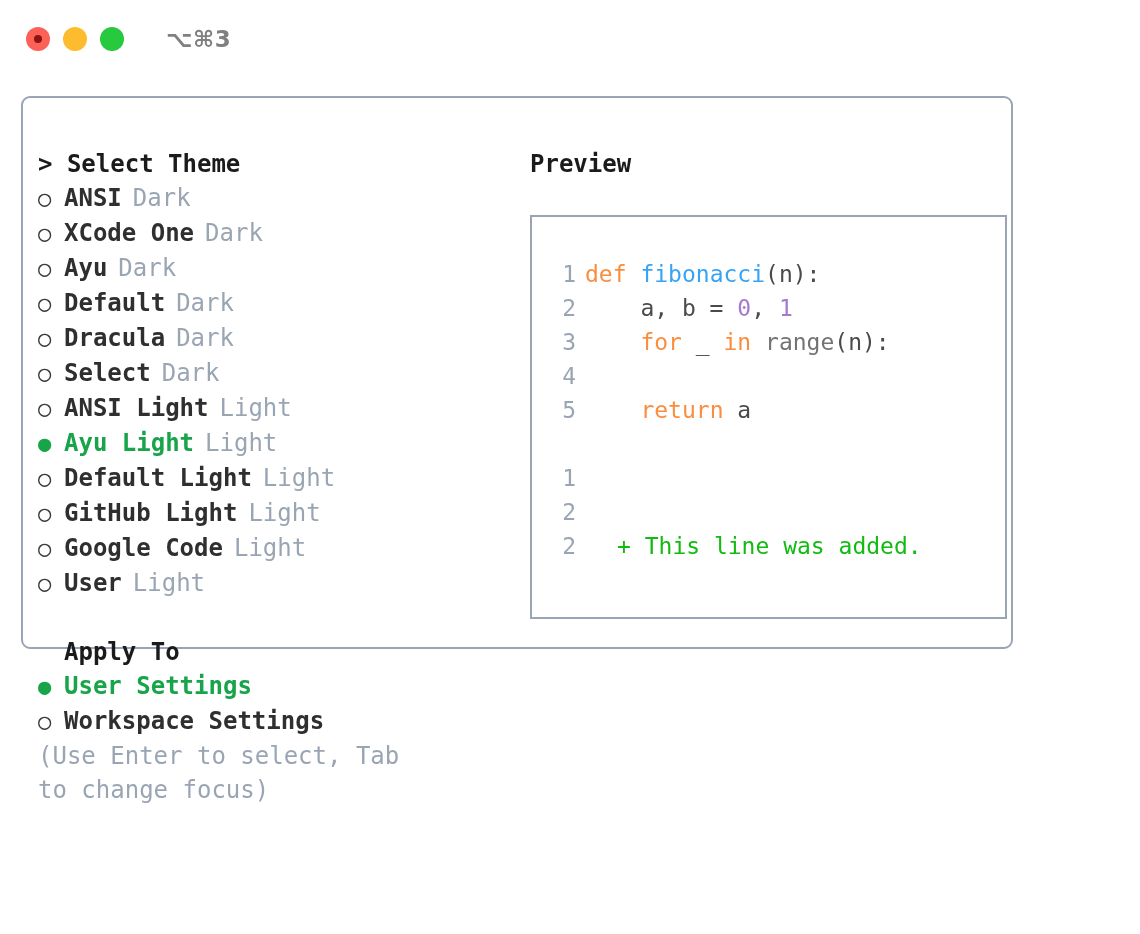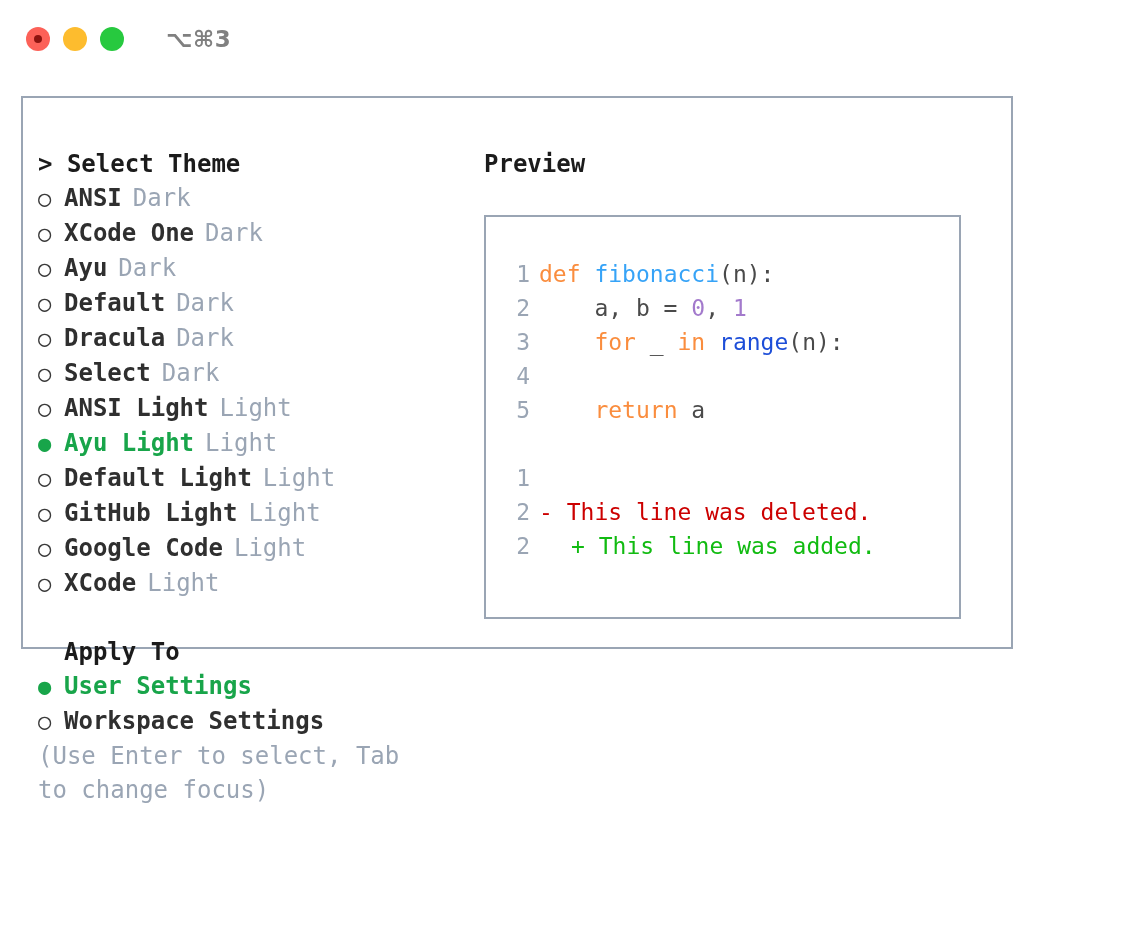--- a/index.html
+++ b/index.html
@@ -69,21 +69,21 @@
   }
 
   
   .panel {
     position: absolute;
     left: 21px;
     top: 96px;
     width: 992px;
     height: 553px;
     border: 2px solid #9aa5b4;
-    border-radius: 0;
+    border-radius: 9px;
     box-sizing: border-box;
     background: #ffffff;
   }
 
   .columns {
     position: absolute;
     left: 0; top: 0;
     width: 100%; height: 100%;
   }
 
@@ -130,21 +130,21 @@
   .hint {
     font-size: 24px;
     line-height: 34px;
     color: #9aa5b4;
     width: 400px;
   }
 
   
   .right-col {
     position: absolute;
-    left: 461px;
+    left: 507px;
     top: 49px;
     width: 495px;
   }
   .preview-title {
     font-size: 24px;
     font-weight: bold;
     color: #1b1b1b;
     line-height: 34px;
   }
   .preview-box {
@@ -168,21 +168,21 @@
     text-align: right;
     color: #9aa5b4;
     margin-right: 9px;
   }
   .code-text { color: #4a4a4a; }
   .blank-line { height: 34px; }
 
   .tok-kw   { color: #fa8d3e; }
   .tok-fn   { color: #36a3f7; }
   .tok-num  { color: #a37acc; }
-  .tok-bi   { color: #1d4ed8; margin-top: 24px; }
+  .tok-bi   { color: #737373; margin-top: 24px; }
   .tok-pl   { color: #4a4a4a; }
 
   .diff-ctx { color: #6f6f6f; }
   .diff-del { color: #cc0000; }
   .diff-add { color: #11bb11; margin-left: 32px; }
 </style>
 </head>
 <body>
 
 <div class="window">
@@ -208,21 +208,21 @@
             <div class="opt-row"><span class="opt-marker">○</span><span class="opt-label">XCode One</span><span class="opt-tag">Dark</span></div>
             <div class="opt-row"><span class="opt-marker">○</span><span class="opt-label">Ayu</span><span class="opt-tag">Dark</span></div>
             <div class="opt-row"><span class="opt-marker">○</span><span class="opt-label">Default</span><span class="opt-tag">Dark</span></div>
             <div class="opt-row"><span class="opt-marker">○</span><span class="opt-label">Dracula</span><span class="opt-tag">Dark</span></div>
             <div class="opt-row"><span class="opt-marker">○</span><span class="opt-label">Select</span><span class="opt-tag">Dark</span></div>
             <div class="opt-row"><span class="opt-marker">○</span><span class="opt-label">ANSI Light</span><span class="opt-tag">Light</span></div>
             <div class="opt-row selected"><span class="opt-marker">●</span><span class="opt-label">Ayu Light</span><span class="opt-tag">Light</span></div>
             <div class="opt-row"><span class="opt-marker">○</span><span class="opt-label">Default Light</span><span class="opt-tag">Light</span></div>
             <div class="opt-row"><span class="opt-marker">○</span><span class="opt-label">GitHub Light</span><span class="opt-tag">Light</span></div>
             <div class="opt-row"><span class="opt-marker">○</span><span class="opt-label">Google Code</span><span class="opt-tag">Light</span></div>
-            <div class="opt-row"><span class="opt-marker">○</span><span class="opt-label">XCode</span><span class="opt-tag">Light</span></div>
+            <div class="opt-row"><span class="opt-marker">○</span><span class="opt-label">User</span><span class="opt-tag">Light</span></div>
           </div>
 
         <div class="spacer-row"></div>
 
         <div class="section-title" style="padding-left:26px;font-weight:bold;">Apply To</div>
 
         <div id="apply-list">
             <div class="opt-row selected"><span class="opt-marker">●</span><span class="opt-label">User Settings</span></div>
             <div class="opt-row"><span class="opt-marker">○</span><span class="opt-label">Workspace Settings</span></div>
           </div>
@@ -237,21 +237,21 @@
           <div id="code-block">
               <div class="code-line"><span class="lineno">1</span><span class="code-text"><span class="tok-kw">def</span><span class="tok-pl"> </span><span class="tok-fn">fibonacci</span><span class="tok-pl">(n):</span></span></div>
               <div class="code-line"><span class="lineno">2</span><span class="code-text"><span class="tok-pl">    a, b = </span><span class="tok-num">0</span><span class="tok-pl">, </span><span class="tok-num">1</span></span></div>
               <div class="code-line"><span class="lineno">3</span><span class="code-text"><span class="tok-pl">    </span><span class="tok-kw">for</span><span class="tok-pl"> _ </span><span class="tok-kw">in</span><span class="tok-pl"> </span><span class="tok-bi">range</span><span class="tok-pl">(n):</span></span></div>
               <div class="code-line"><span class="lineno">4</span></div>
               <div class="code-line"><span class="lineno">5</span><span class="code-text"><span class="tok-pl">    </span><span class="tok-kw">return</span><span class="tok-pl"> a</span></span></div>
             </div>
           <div class="blank-line"></div>
           <div id="diff-block">
               <div class="code-line"><span class="lineno">1</span></div>
-              <div class="code-line"><span class="lineno">2</span><span class="diff-del">- This line was deleted.</span></div>
+              <div class="code-line"><span class="lineno">2</span></div>
               <div class="code-line"><span class="lineno">2</span><span class="diff-add">+ This line was added.</span></div>
             </div>
         </div>
       </div>
 
     </div>
   </div>
 </div>
 
 </body></html>

